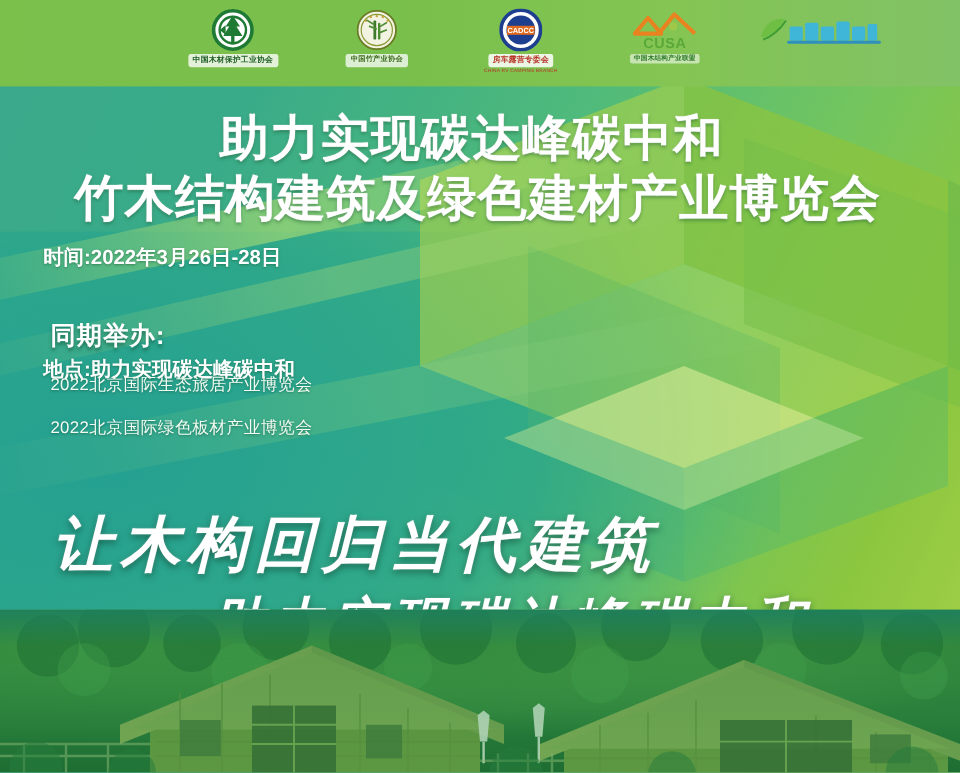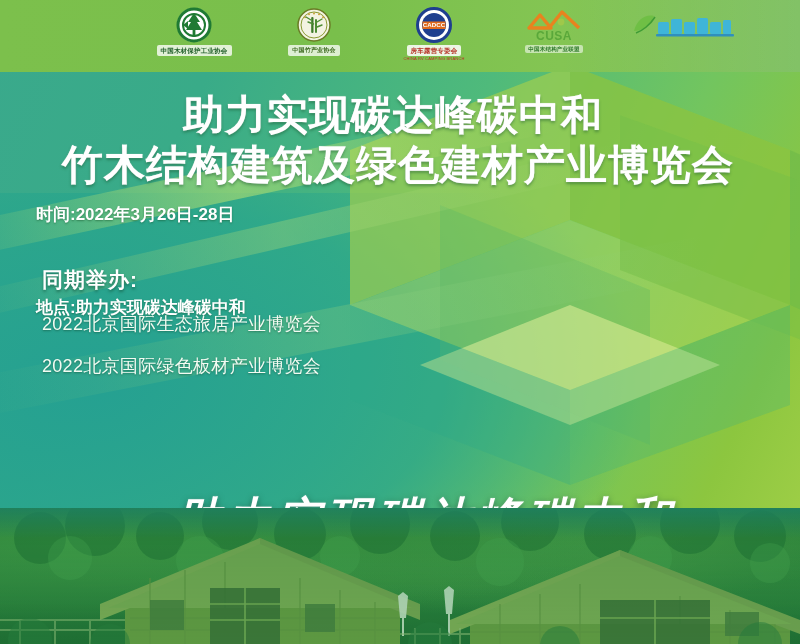--- a/index.html
+++ b/index.html
@@ -112,21 +112,21 @@
   }
 
   
   .concurrent{position:absolute;left:42px;top:266px;}
   .concurrent h3{
     margin:0 0 18px 0;font-size:21px;font-weight:bold;color:#ffffff;
     letter-spacing:1px;text-shadow:0 2px 3px rgba(15,70,45,.55);
   }
   .concurrent ul{margin:0;padding:0;list-style:none;}
   .concurrent li{
-    font-size:18px;color:#f2fbf2;margin-bottom:18px;letter-spacing:.3px;
+    font-size:14px;color:#f2fbf2;margin-bottom:18px;letter-spacing:.3px;
     text-shadow:0 1px 2px rgba(15,70,45,.5);white-space:nowrap;
   }
 
   
   .slogan1,.slogan2{
     position:absolute;color:#ffffff;white-space:nowrap;
     font-family:"DejaVu Serif","Liberation Serif",serif;
     font-weight:bold;font-style:italic;
     text-shadow:0 2px 6px rgba(10,60,40,.6), 0 0 2px rgba(255,255,255,.35);
   }
@@ -283,20 +283,21 @@
   </div>
 
   <div class="concurrent">
     <h3>同期举办:</h3>
     <ul>
       <li>2022北京国际生态旅居产业博览会</li>
       <li>2022北京国际绿色板材产业博览会</li>
     </ul>
   </div>
 
+  <div class="slogan1">让木构回归当代建筑</div>
   <div class="slogan2">助力实现碳达峰碳中和</div>
 
   <div class="photo">
     <div class="forest"></div>
     <svg viewBox="0 0 800 136" preserveAspectRatio="none">
 
       <g opacity="0.45" fill="#1f7a3a">
         <circle cx="40" cy="30" r="26"></circle>
           <circle cx="95" cy="18" r="30"></circle>
         <circle cx="160" cy="28" r="24"></circle>

